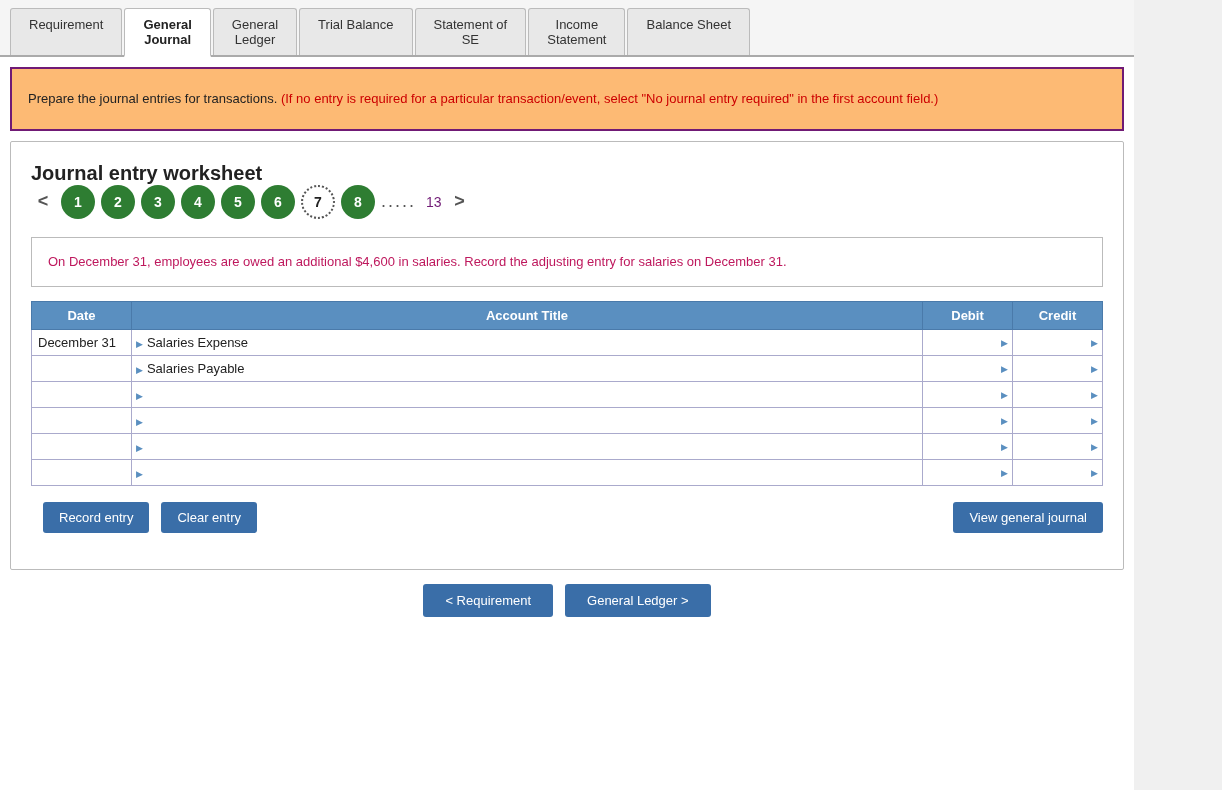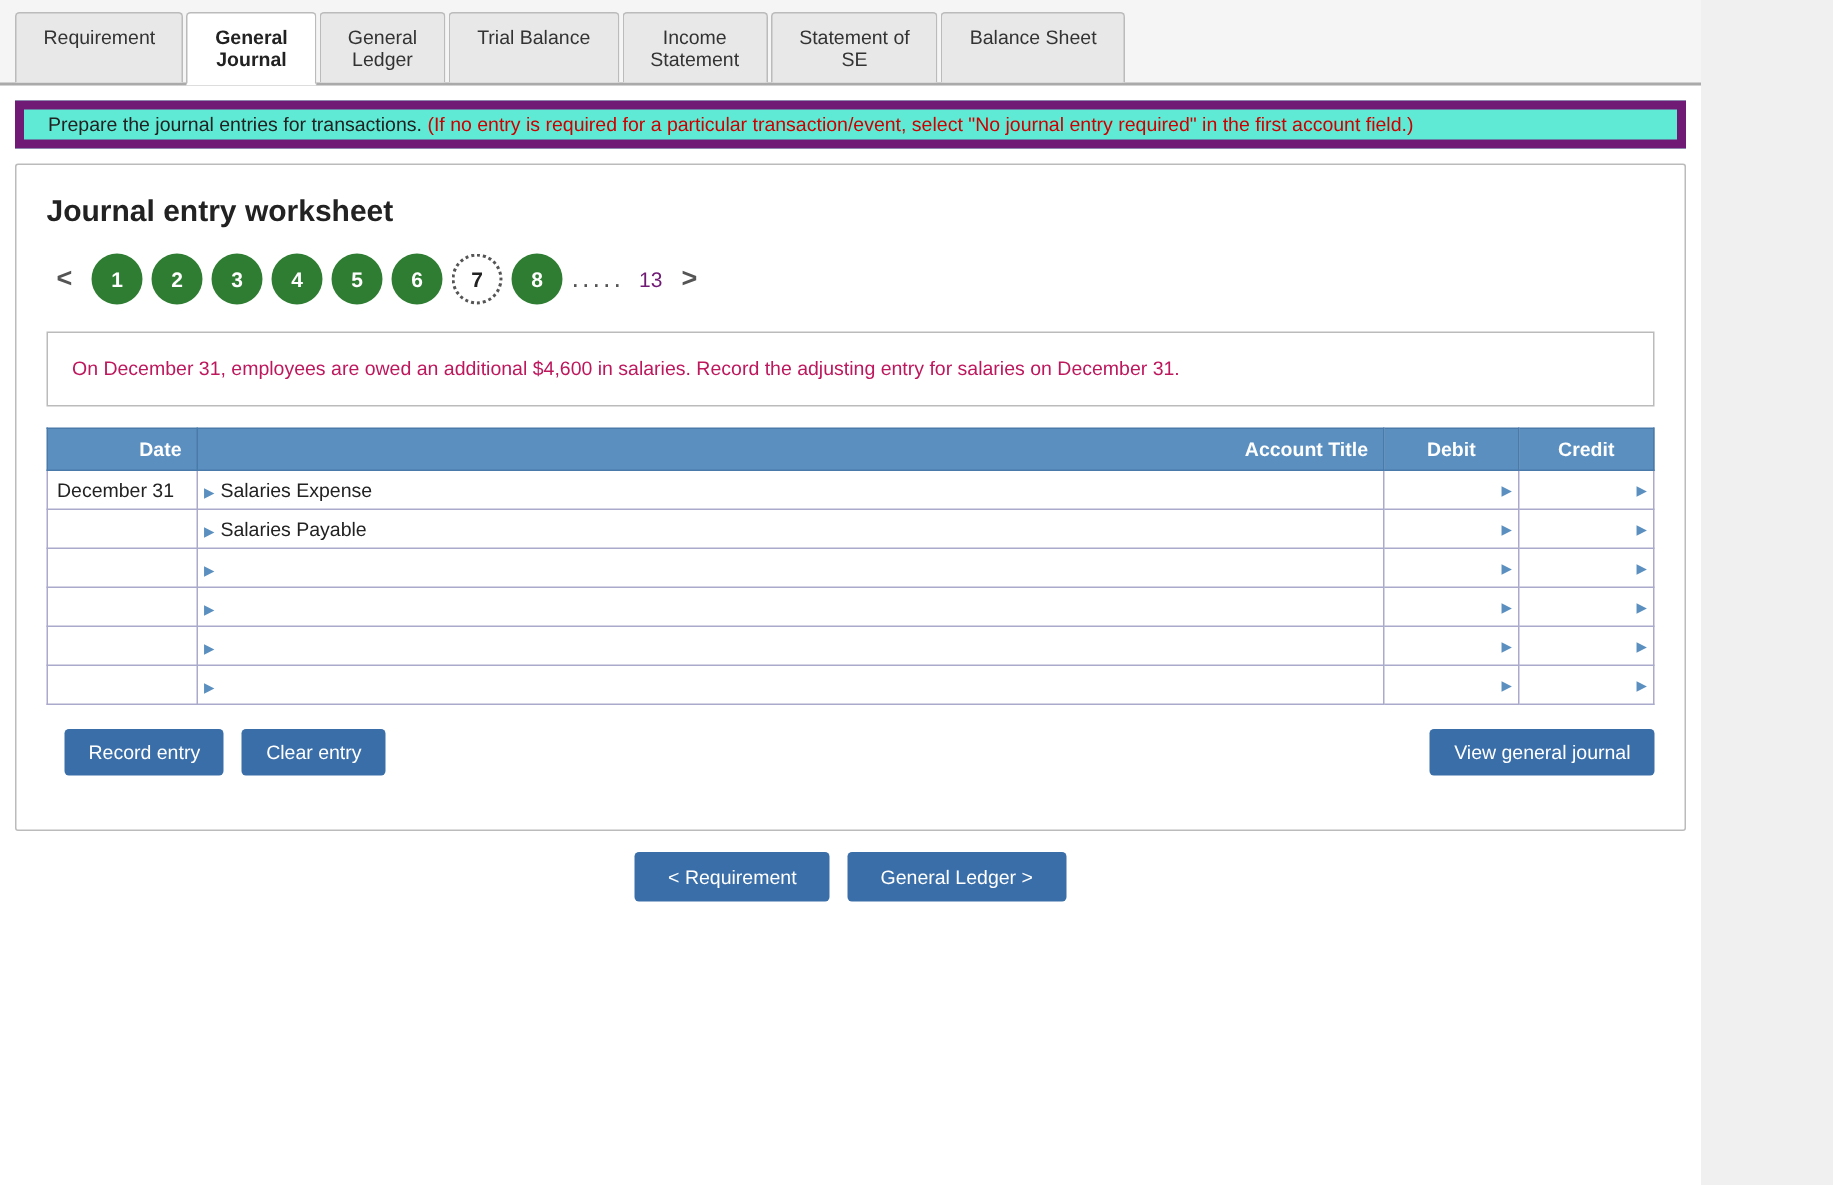--- a/index.html
+++ b/index.html
@@ -31,23 +31,23 @@
     .tab.active {
       background: white;
       border-bottom: 2px solid white;
       margin-bottom: -2px;
       font-weight: bold;
       color: #222;
     }
 
     
     .info-banner {
-      background: #5eead4;
-      border: 6px solid #701a75;
-      padding: 0 16px;
+      background: #fdba74;
+      border: 2px solid #701a75;
+      padding: 20px 16px;
       margin: 10px;
       font-size: 13px;
       color: #222;
       line-height: 1.5;
     }
     .info-banner .highlight { color: #cc0000; }
 
     
     .btn-blue {
       background: #3a6ea8;
@@ -65,21 +65,20 @@
     .worksheet-box {
       border: 1px solid #bbb;
       margin: 10px;
       padding: 20px;
       background: white;
       border-radius: 2px;
     }
     .worksheet-title {
       font-size: 20px;
       font-weight: bold;
-      margin-bottom: 16px;
       color: #222;
     }
 
     
     .steps-row {
       display: flex;
       align-items: center;
       margin-bottom: 18px;
       gap: 6px;
     }
@@ -142,21 +141,21 @@
     
     .journal-table {
       width: 100%;
       border-collapse: collapse;
       margin-bottom: 16px;
     }
     .journal-table th {
       background: #5a8fc0;
       color: white;
       padding: 6px 10px;
-      text-align: right;
+      text-align: center;
       border: 1px solid #4a7aaa;
       font-size: 13px;
     }
     .journal-table th.center { text-align: center; margin-left: 24px; }
     .journal-table td {
       border: 1px solid #aac;
       padding: 2px 4px;
       height: 26px;
       font-size: 13px;
     }
@@ -219,22 +218,22 @@
 </head>
 <body>
 
 <div class="outer-container">
 
   <div class="tabs-bar">
     <div class="tab">Requirement</div>
     <div class="tab active">General<br>Journal</div>
     <div class="tab">General<br>Ledger</div>
     <div class="tab">Trial Balance</div>
+    <div class="tab">Statement of<br>SE</div>
     <div class="tab">Income<br>Statement</div>
-    <div class="tab">Statement of<br>SE</div>
     <div class="tab">Balance Sheet</div>
   </div>
 
   <div class="info-banner">
     <span>Prepare the journal entries for transactions. </span><span class="highlight">(If no entry is required for a particular transaction/event, select "No journal entry required" in the first account field.)</span>
   </div>
 
 
   <div class="worksheet-box">
     <div class="worksheet-title">Journal entry worksheet</div>

